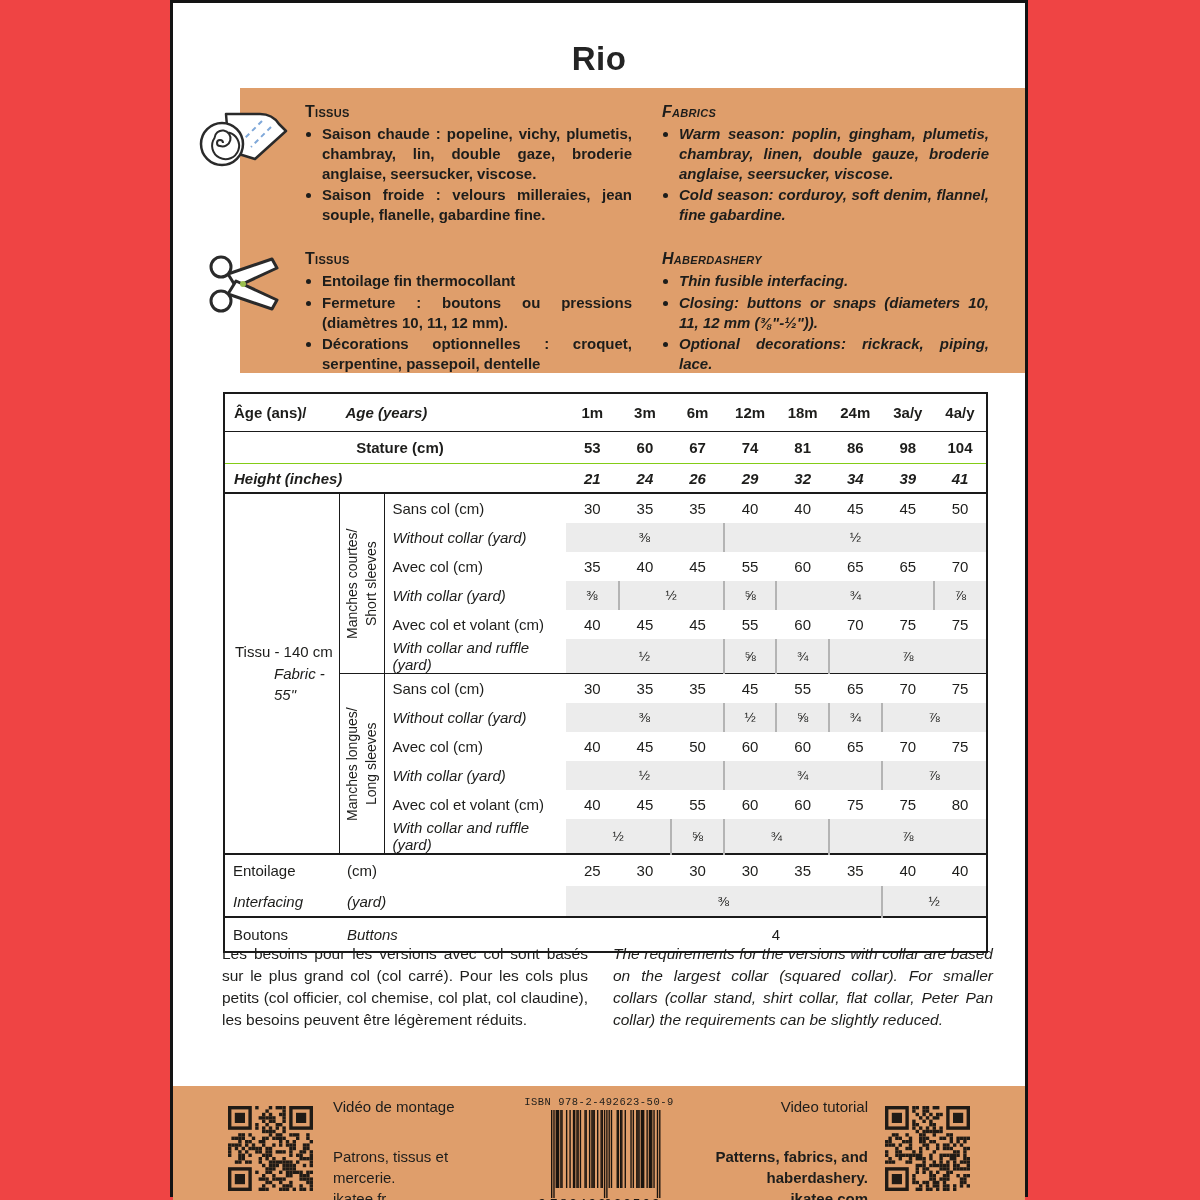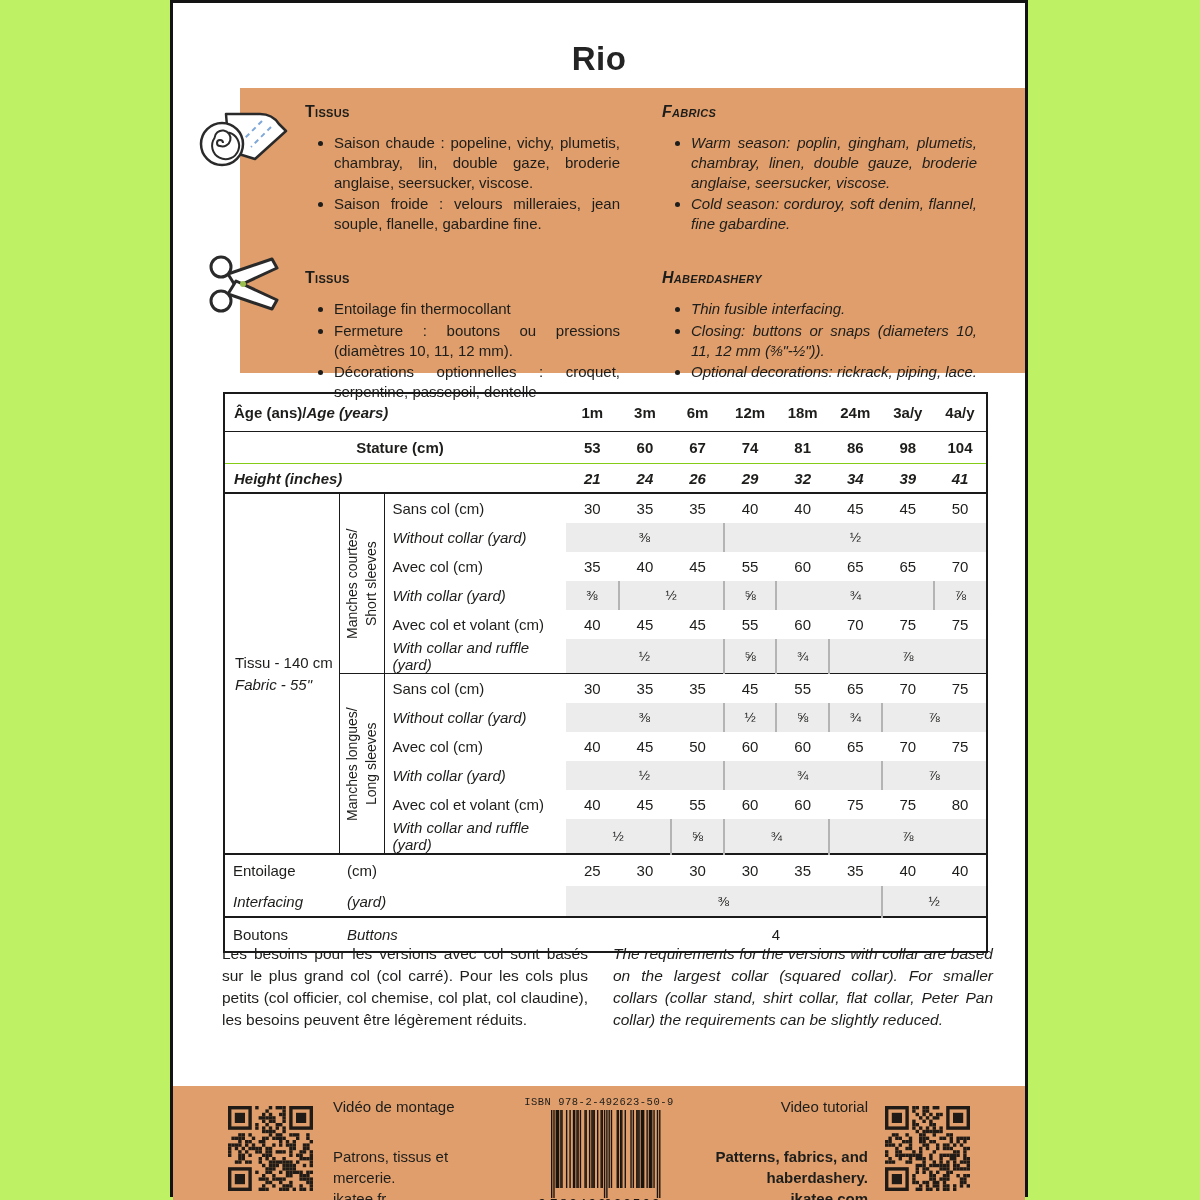--- a/index.html
+++ b/index.html
@@ -1,25 +1,25 @@
 <!DOCTYPE html>
 <html><head>
 <meta charset="utf-8">
 <style>
   html,body{margin:0;padding:0;background:#fff;}
   body{width:1200px;height:1200px;font-family:"Liberation Sans","DejaVu Sans",sans-serif;color:#1d1d1b;}
-  .canvas{position:relative;width:1200px;height:1200px;overflow:hidden;background:#bef264;}
+  .canvas{position:relative;width:1200px;height:1200px;overflow:hidden;background:#ef4444;}
   .page-border{position:absolute;left:170px;top:0;width:858px;height:1197px;border:3px solid #131313;box-sizing:border-box;background:#fff;}
   .title{position:absolute;left:170px;top:40px;width:858px;text-align:center;font-size:33px;font-weight:700;letter-spacing:.5px;color:#242424;}
 
   
   .infobox{position:absolute;left:240px;top:88px;width:785px;height:285px;background:#DF9E6B;}
   .infobox-inner{position:absolute;left:65px;top:15px;right:36px;display:grid;grid-template-columns:1fr 1fr;column-gap:30px;row-gap:23px;}
   .sec-heading{font-weight:700;font-variant:small-caps;font-size:16px;letter-spacing:.3px;margin:0 0 3px 0;}
-  .infobox ul{margin:12px;padding-left:17px;}
+  .infobox ul{margin:0;padding-left:17px;font-weight:bold;}
   .infobox li{font-size:15px;line-height:1.32;text-align:justify;margin:0 0 2px 0;}
   .en{font-style:italic;}
   .icon{position:absolute;}
   .icon-roll{left:196px;top:106px;}
   .icon-scissors{left:206px;top:246px;}
 
   
   .size-table{position:absolute;left:223px;top:392px;width:763px;border-collapse:collapse;table-layout:fixed;border:2px solid #1a1a1a;}
   .size-table td{padding:0;font-size:15px;vertical-align:middle;}
   .c-a{width:115px;}.c-b{width:45px;}.c-c{width:182px;}.c-d{width:52.6px;}
@@ -33,21 +33,21 @@
   td.tissu{border-right:1px solid #1a1a1a;padding-left:10px;line-height:1.45;}
   td.vcell{border-right:1px solid #1a1a1a;text-align:center;}
   .vlabel{writing-mode:vertical-rl;transform:rotate(180deg);font-size:14px;line-height:1.35;height:170px;margin:0 auto;text-align:center;}
   .vlabel span{display:block;}
   tr.block2 td{border-top:1px solid #1a1a1a;}
   td.shade{background:#ececec;text-align:center;font-size:13.5px;}
   td.div{border-left:2px solid #b4b4b4;}
   tr.r-ent td{border-top:2px solid #1a1a1a;height:31px;}
   tr.r-int td{height:30px;}
   tr.r-btn td{border-top:2px solid #1a1a1a;height:33px;}
-  .it{font-style:italic;}
+  .it{font-style:italic;margin-left:39px;}
 
   
   .note{position:absolute;top:943px;font-size:15.5px;line-height:1.42;text-align:justify;}
   .note-fr{left:222px;width:366px;}
   .note-en{left:613px;width:380px;font-style:italic;}
 
   
   .footer{position:absolute;left:173px;top:1038px;width:852px;height:157px;background:#DF9E6B;margin-top:48px;}
   .qr{position:absolute;width:85px;height:85px;}
   .qr-left{left:55px;top:20px;}

